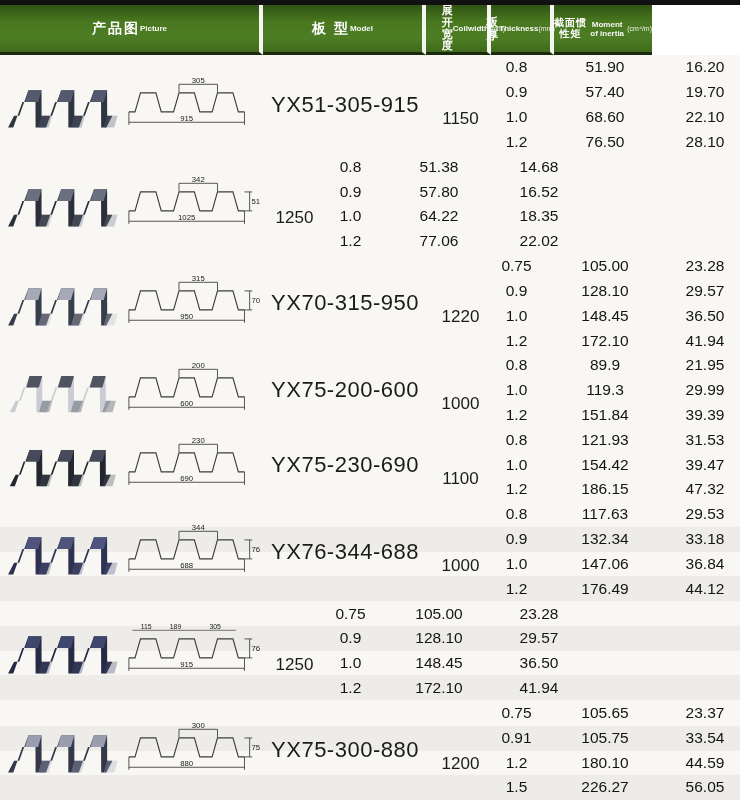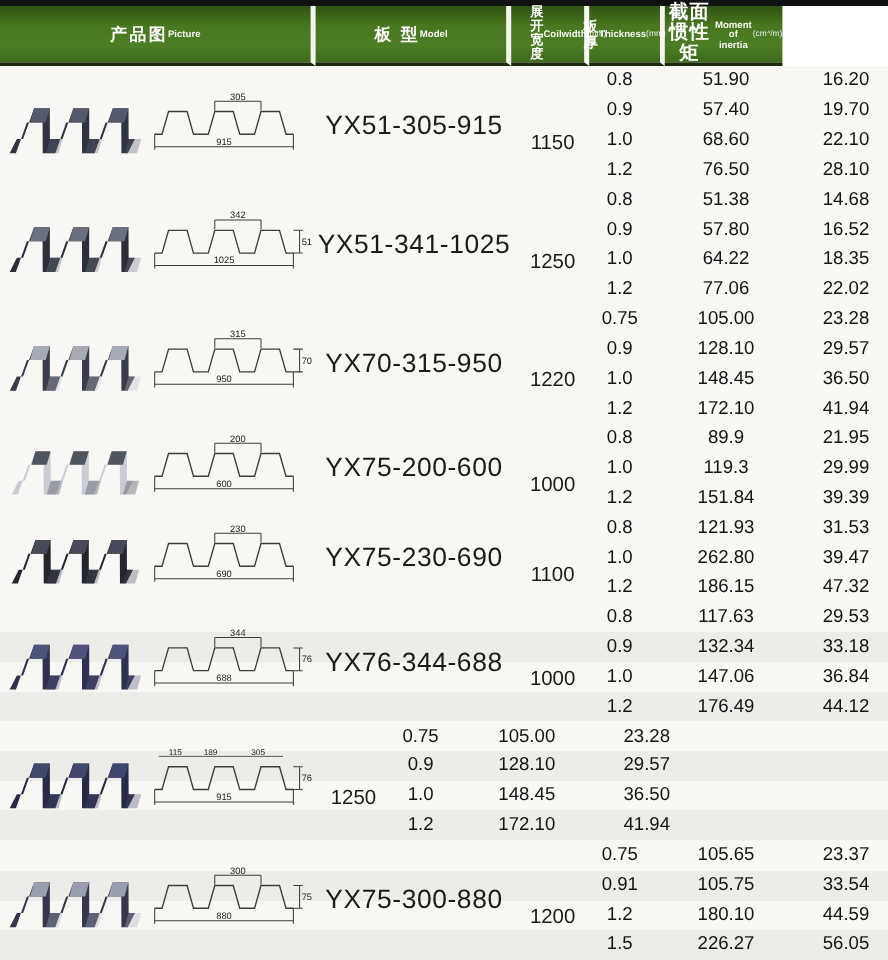--- a/index.html
+++ b/index.html
@@ -72,21 +72,21 @@
     <div class="h-zh" style="font-size:11px;letter-spacing:0;">展开宽度</div>
     <div class="h-en">Coilwidth</div>
     <div class="h-unit">(mm)</div>
   </div>
   <div class="hcell h-thick">
     <div class="h-zh" style="font-size:12px;letter-spacing:1px;">板厚</div>
     <div class="h-en">Thickness</div>
     <div class="h-unit">(mm)</div>
   </div>
   <div class="hcell h-inert">
-    <div class="h-zh" style="font-size:16px;letter-spacing:1px;">截面惯性矩</div>
+    <div class="h-zh" style="font-size:10px;letter-spacing:1px;">截面惯性矩</div>
     <div class="h-en">Moment of inertia</div>
     <div class="h-unit">(cm⁴/m)</div>
   </div>
 </div>
 
 <div class="tbody" id="tbody">
   <div class="group" style="height: 99.32px;">
     <div class="cell pic">
       <svg class="photo" viewBox="0 0 120 74">
           <g transform="translate(14,4) skewX(-10)">
@@ -163,23 +163,20 @@
           <line x1="66.06666666666666" y1="8" x2="110.73333333333332" y2="8" stroke="#3c3c3c" stroke-width="1"></line>
           <line x1="66.06666666666666" y1="8" x2="66.06666666666666" y2="17" stroke="#3c3c3c" stroke-width="1"></line>
           <line x1="110.73333333333332" y1="8" x2="110.73333333333332" y2="17" stroke="#3c3c3c" stroke-width="1"></line>
           <text x="88.4" y="6.5" text-anchor="middle" font-size="9" fill="#222">342</text>
           <line x1="148" y1="18" x2="148" y2="40" stroke="#3c3c3c" stroke-width="1"></line>
           <line x1="142" y1="18" x2="151" y2="18" stroke="#3c3c3c" stroke-width="1"></line>
           <line x1="142" y1="40" x2="151" y2="40" stroke="#3c3c3c" stroke-width="1"></line>
           <text x="150" y="32" text-anchor="start" font-size="9" fill="#222">51</text>
         </svg>
     </div>
-    <div class="cell model">
-      <span class="model-text">YX51-341-1025</span>
-    </div>
     <div class="cell coil">
       <span class="coil-text">1250</span>
     </div>
     <div class="cell specs">
         <div class="spec-row">
           <div class="spec-cell c0">0.8</div>
           <div class="spec-cell c1">51.38</div>
           <div class="spec-cell c2">14.68</div>
         </div>
         <div class="spec-row">
@@ -341,21 +338,21 @@
       <span class="coil-text">1100</span>
     </div>
     <div class="cell specs">
         <div class="spec-row">
           <div class="spec-cell c0">0.8</div>
           <div class="spec-cell c1">121.93</div>
           <div class="spec-cell c2">31.53</div>
         </div>
         <div class="spec-row">
           <div class="spec-cell c0">1.0</div>
-          <div class="spec-cell c1">262.80</div>
+          <div class="spec-cell c1">154.42</div>
           <div class="spec-cell c2">39.47</div>
         </div>
         <div class="spec-row">
           <div class="spec-cell c0">1.2</div>
           <div class="spec-cell c1">186.15</div>
           <div class="spec-cell c2">47.32</div>
         </div>
       </div>
   </div>
 

